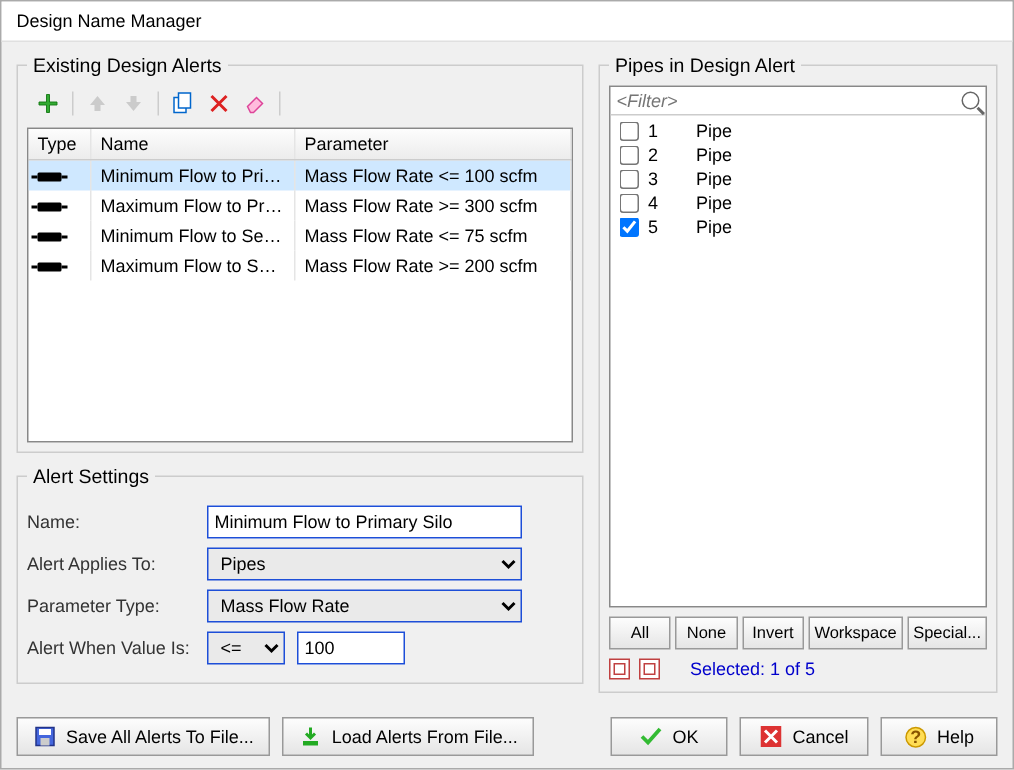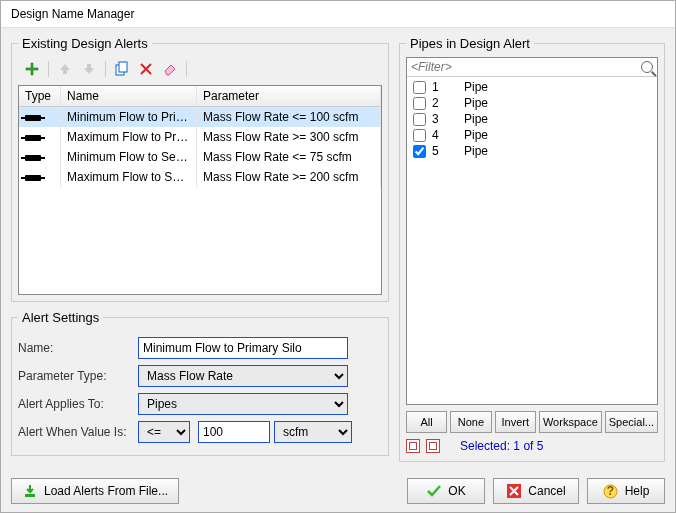--- a/index.html
+++ b/index.html
@@ -127,34 +127,33 @@
       </div>
     </fieldset>
 
     <fieldset>
       <legend>Alert Settings</legend>
       <div class="settings-row">
         <label>Name:</label>
         <input type="text" style="width: 210px;" value="Minimum Flow to Primary Silo">
       </div>
       <div class="settings-row">
+        <label>Alert Applies To:</label>
+        <select class="combo" style="width:210px"><option>Pipes</option></select>
+      </div>
+      <div class="settings-row">
         <label>Parameter Type:</label>
         <select class="combo" style="width:210px"><option>Mass Flow Rate</option></select>
-      </div>
-      <div class="settings-row">
-        <label>Alert Applies To:</label>
-        <select class="combo" style="width:210px"><option>Pipes</option></select>
       </div>
       <div class="settings-row">
         <label>Alert When Value Is:</label>
         <select class="combo" style="width:52px"><option>&lt;=</option></select>
         <span style="width:8px"></span>
         <input type="text" style="width: 72px;" value="100">
         <span style="width:4px"></span>
-        <select class="combo" style="width:78px"><option>scfm</option></select>
       </div>
     </fieldset>
   </div>
 
   <div class="right-col">
     <fieldset style="flex:1; display:flex; flex-direction:column;">
       <legend>Pipes in Design Alert</legend>
       <div class="pipes-box">
         <div class="filter-row">
           <input type="text" placeholder="&lt;Filter&gt;" style="">
@@ -202,20 +201,30 @@
         <span class="count">Selected: 1 of 5</span>
       </div>
     </fieldset>
   </div>
 </div>
 
 <div class="bottom-bar">
   <button class="btn">
     <span class="ico">
         <svg width="14" height="14">
+          <rect x="1" y="1" width="12" height="12" fill="#46d" stroke="#238"></rect>
+          <rect x="3" y="2" width="8" height="4" fill="#fff"></rect>
+          <rect x="4" y="8" width="6" height="5" fill="#ccc"></rect>
+        </svg>
+      </span>
+    <span>Save All Alerts To File...</span>
+  </button>
+  <button class="btn">
+    <span class="ico">
+        <svg width="14" height="14">
           <path d="M7 1v7M4 5l3 3 3-3" stroke="#2a2" stroke-width="2" fill="none"></path>
           <rect x="2" y="10" width="10" height="3" fill="#2a2"></rect>
         </svg>
       </span>
     <span>Load Alerts From File...</span>
   </button>
   <div class="spacer"></div>
   <button class="btn" style="width:78px;justify-content:center">
     <span class="ico">
         <svg width="16" height="16">

